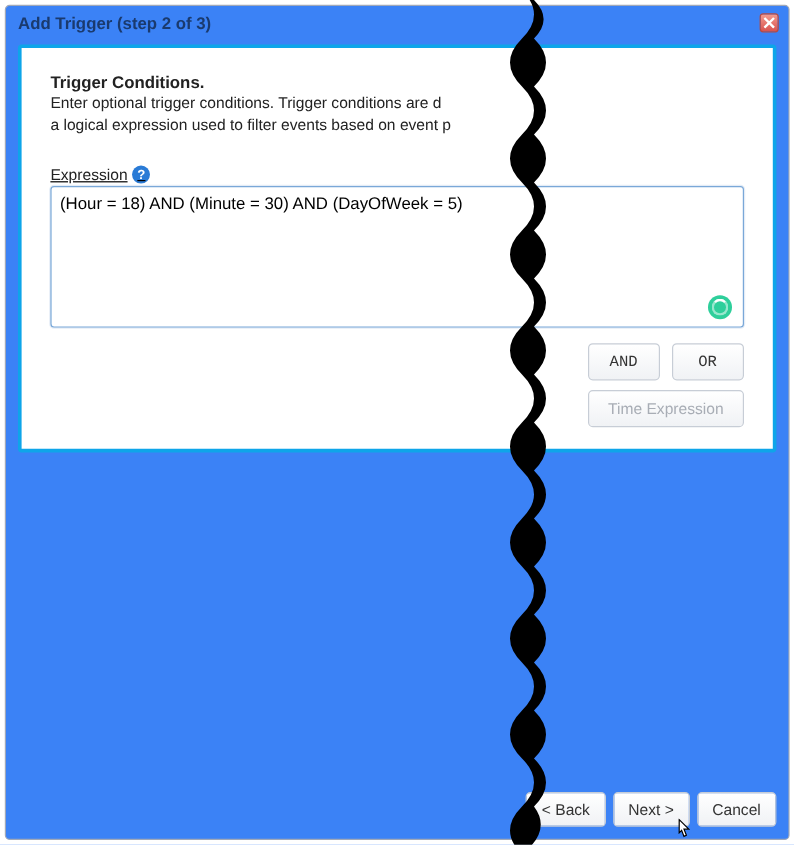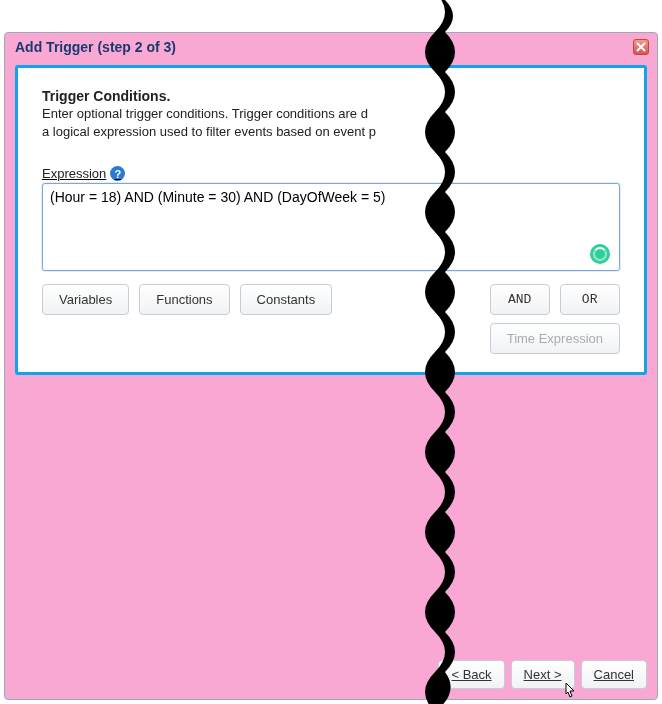--- a/index.html
+++ b/index.html
@@ -10,24 +10,23 @@
       width: 662px;
       height: 704px;
       position: relative;
       overflow: hidden;
     }
     .dialog {
       position: absolute;
       left: 4px; top: 4px; right: 4px; bottom: 4px;
       border: 1px solid #a0a8b8;
       border-radius: 4px;
-      background: #f9a8d4;
+      background: #3b82f6;
       display: flex;
       flex-direction: column;
-      margin-top: 28px;
     }
     .titlebar {
       display: flex;
       align-items: center;
       justify-content: space-between;
       padding: 6px 8px 4px 10px;
     }
     .titlebar-title {
       font-weight: bold;
       font-size: 14px;
@@ -79,21 +78,21 @@
     .help-icon {
       width: 15px; height: 15px;
       background: #2a7bd6;
       border-radius: 50%;
       display: flex; align-items: center; justify-content: center;
       color: #fff; font-size: 11px; font-weight: bold;
       cursor: pointer;
     }
     .expr-textarea {
       width: 100%;
-      height: 88px;
+      height: 118px;
       border: 1px solid #7aa8d8;
       border-radius: 3px;
       padding: 5px 7px;
       font-family: Arial, Helvetica, sans-serif;
       font-size: 14px;
       resize: none;
       outline: none;
       margin-top: 2px;
       box-shadow: 0 0 0 1px rgba(120,160,210,0.2);
     }
@@ -145,21 +144,21 @@
     }
     .btn.w-and { min-width: 60px; font-family: Liberation Mono, monospace; }
     .btn.w-test { min-width: 130px; }
     .footer {
       display: flex;
       justify-content: flex-end;
       gap: 6px;
       padding: 6px 0 2px 0;
       margin-top: auto;
     }
-    .footer .btn { padding: 6px 12px; text-decoration: underline; }
+    .footer .btn { padding: 6px 12px; }
     .cursor {
       position: absolute;
       left: 561px; top: 682px;
       pointer-events: none;
     }
     .torn-edge {
       position: absolute;
       top: -8px;
       left: 400px;
       width: 70px;
@@ -194,25 +193,20 @@
           <span class="help-icon">?</span>
         </div>
         <div class="spinner-wrap">
           <textarea class="expr-textarea" style="">(Hour = 18) AND (Minute = 30) AND (DayOfWeek = 5)</textarea>
           <div class="spinner"></div>
         </div>
       </div>
 
       <div class="button-rows">
         <div class="btn-col-left">
-          <div class="btn-row">
-            <div class="btn">Variables</div>
-            <div class="btn">Functions</div>
-            <div class="btn">Constants</div>
-          </div>
         </div>
         <div class="btn-col-right">
           <div class="btn-row">
             <div class="btn w-and">AND</div>
             <div class="btn w-and">OR</div>
           </div>
           <div class="btn-row">
             <div class="btn w-test disabled">Time Expression</div>
           </div>
         </div>

